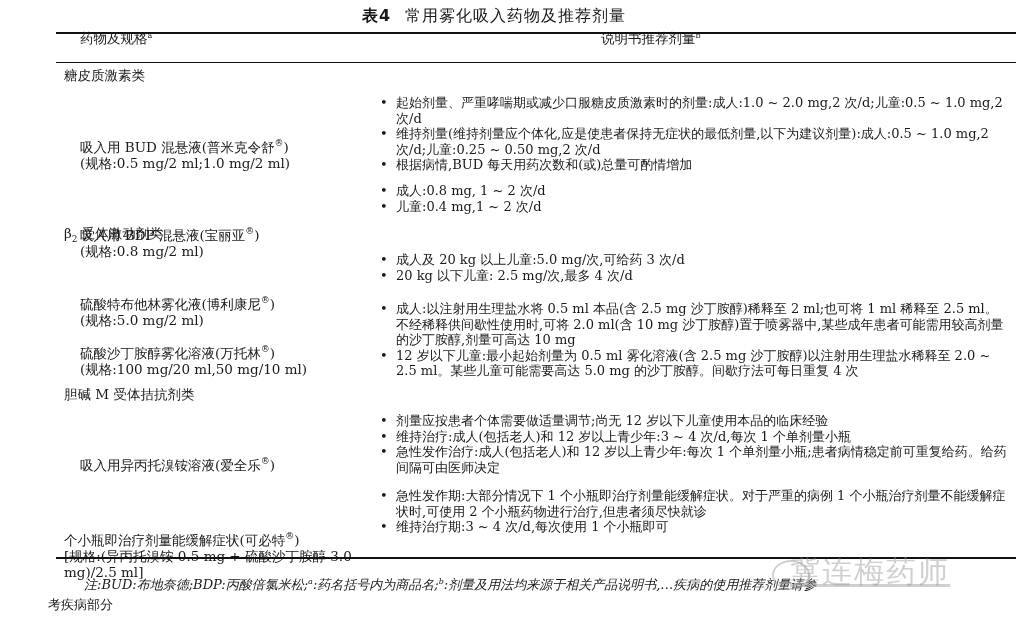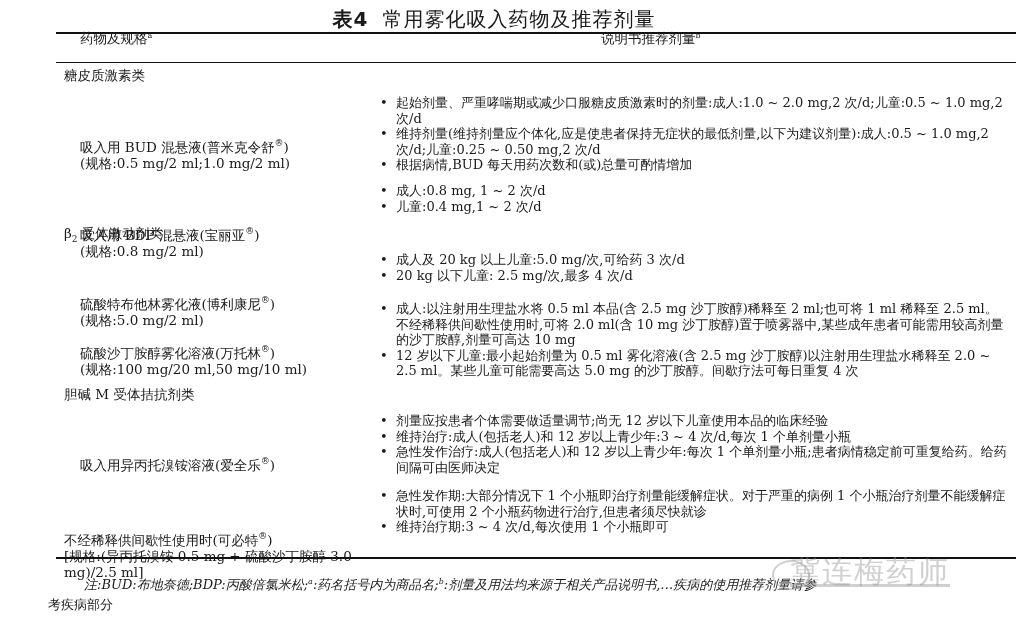--- a/index.html
+++ b/index.html
@@ -4,21 +4,21 @@
 <style>
   html, body { margin: 0; padding: 0; background: #ffffff; }
   body {
     width: 1027px; height: 623px; overflow: hidden; position: relative;
     font-family: "DejaVu Serif", "Liberation Serif", serif;
     color: #1a1a1a;
   }
   .page { position: absolute; left: 0; top: 0; width: 1027px; height: 623px; }
   .title {
     position: absolute; top: 6px; left: 0; width: 988px; text-align: center;
-    font-size: 20px; letter-spacing: 1px;
+    font-size: 16px; letter-spacing: 1px;
   }
   .title .num { font-weight: bold; margin-right: 14px; font-family: "DejaVu Sans", sans-serif; }
   .rule { position: absolute; left: 56px; width: 960px; background: #111; }
   .rule.thick { top: 32px; height: 2px; }
   .rule.thin1 { top: 62px; height: 1px; }
   .rule.bottom { top: 557px; height: 2px; }
   .hdr { position: absolute; top: 30px; font-size: 13.5px; margin-left: 16px; }
   .hdr sup, .sup { font-size: 8px; vertical-align: super; }
   .col1 { left: 64px; }
   .col2 { left: 585px; }
@@ -110,21 +110,21 @@
   <div class="drug" style="top:413px;">
     <div><span>吸入用异丙托溴铵溶液(爱全乐</span><span class="reg">®</span><span>)</span></div>
   </div>
   <ul class="dose" style="top:413px;">
     <li><span class="bullet">•</span><span>剂量应按患者个体需要做适量调节;尚无 12 岁以下儿童使用本品的临床经验</span></li>
     <li><span class="bullet">•</span><span>维持治疗:成人(包括老人)和 12 岁以上青少年:3 ~ 4 次/d,每次 1 个单剂量小瓶</span></li>
     <li><span class="bullet">•</span><span>急性发作治疗:成人(包括老人)和 12 岁以上青少年:每次 1 个单剂量小瓶;患者病情稳定前可重复给药。给药间隔可由医师决定</span></li>
   </ul>
 
   <div class="drug wide" style="top:488px;">
-    <div><span>不经稀释供间歇性使用时(可必特</span><span class="reg">®</span><span>)</span></div>
+    <div><span>个小瓶即治疗剂量能缓解症状(可必特</span><span class="reg">®</span><span>)</span></div>
     <div>[规格:(异丙托溴铵 0.5 mg + 硫酸沙丁胺醇 3.0 mg)/2.5 ml]</div>
   </div>
   <ul class="dose" style="top:488px;">
     <li><span class="bullet">•</span><span>急性发作期:大部分情况下 1 个小瓶即治疗剂量能缓解症状。对于严重的病例 1 个小瓶治疗剂量不能缓解症状时,可使用 2 个小瓶药物进行治疗,但患者须尽快就诊</span></li>
     <li><span class="bullet">•</span><span>维持治疗期:3 ~ 4 次/d,每次使用 1 个小瓶即可</span></li>
   </ul>
 
   <div class="rule bottom"></div>
 
   <div class="footnote">

